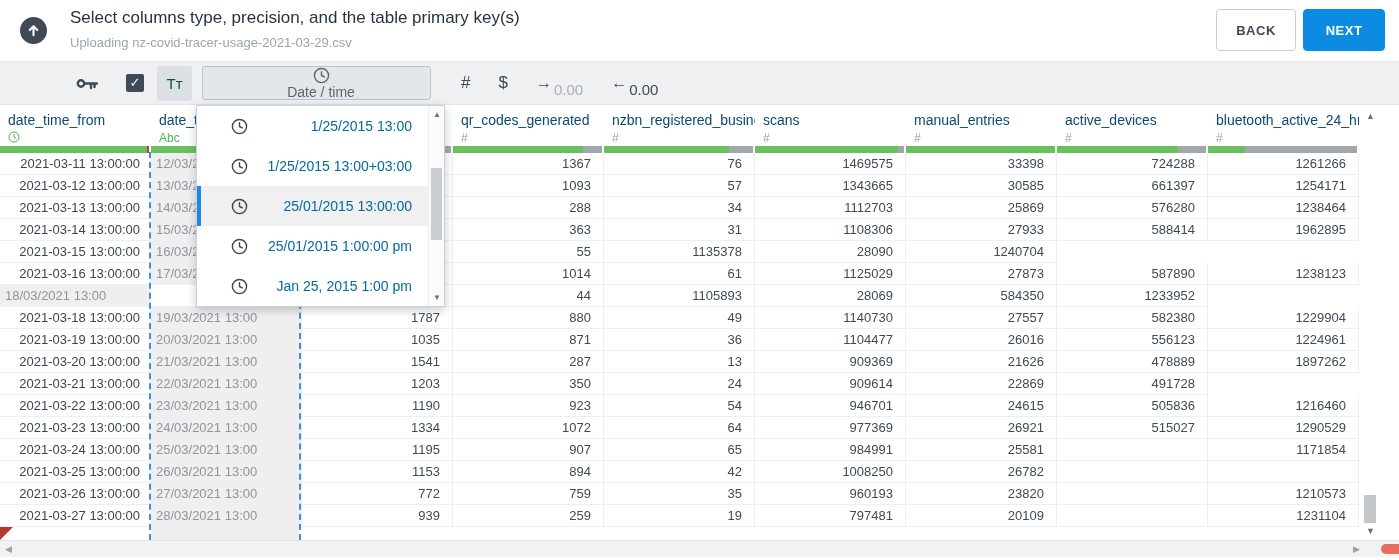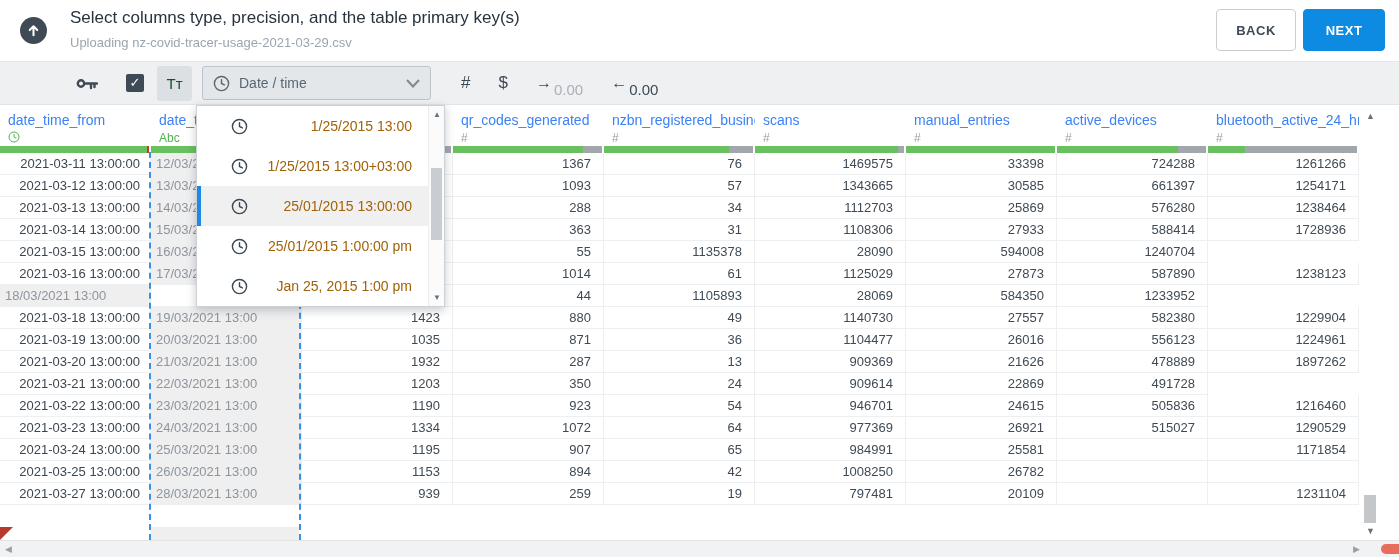--- a/index.html
+++ b/index.html
@@ -14,33 +14,33 @@
   .page-title { position:absolute; left:70px; top:8px; font-size:17px; color:#27333f; }
   .page-subtitle { position:absolute; left:70px; top:35px; font-size:13px; color:#9aa5ae; }
   .btn { position:absolute; top:9px; height:42px; border-radius:4px; font-size:13px; font-weight:bold; letter-spacing:.5px; cursor:pointer; font-family:inherit; }
   .btn-back { right:103px; width:80px; background:#fff; border:1px solid #c9ced3; color:#3f4a55; }
   .btn-next { right:14px; width:82px; background:#0d8be2; border:1px solid #0d8be2; color:#fff; }
   
   .toolbar { position:absolute; top:62px; left:0; right:0; height:43px; background:#eef0f2; border-bottom:1px solid #e2e4e6; display:flex; align-items:center; z-index:6; }
   .tb-key { margin-left:76px; display:flex; align-items:center; cursor:pointer; }
   .tb-check { margin-left:28px; width:18px; height:18px; background:#3e4a55; border-radius:2px; color:#fff; font-size:13px; line-height:18px; text-align:center; cursor:pointer; }
   .tb-tt { margin-left:13px; width:35px; height:35px; background:#dce0e4; border-radius:3px; color:#14532d; font-size:15px; text-align:center; line-height:35px; cursor:pointer; }
-  .tb-select { margin-left:10px; width:229px; height:34px; background:#e3e7ea; border:1px solid #bcc3cb; border-radius:3px; display:flex; align-items:center; cursor:pointer; }
+  .tb-select { margin-left:10px; width:229px; height:34px; background:#e3e7ea; border:1px solid #bcc3cb; border-radius:3px; display:flex; align-items:center; cursor:pointer;flex-direction:column; }
   .tb-select .clk { width:17px; height:17px; margin-left:10px; color:#5a6671; }
   .tb-select .val { margin-left:9px; font-size:14px; color:#5a6671; flex:1; }
   .tb-select .chev { margin-right:10px; }
   .tb-glyph { margin-left:30px; font-size:17px; color:#3e4a55; cursor:pointer; }
   .tb-prec { margin-left:28px; font-size:15px; display:flex; align-items:center; cursor:pointer; }
   .tb-prec .arrow { color:#3e4a55; margin-right:2px; font-size:16px; }
   .tb-prec.dim .num { color:#a9b1b8; }
   .tb-prec .num { color:#3e4a55;margin-top:12px; }
   
   .grid-header { position:absolute; top:105px; left:0; height:41px; display:flex; z-index:1; }
   .h-cell { width:151px; padding:7px 0 0 8px; overflow:hidden; white-space:nowrap; cursor:pointer; }
-  .h-name { font-size:14px; color:#3b82f6; display:block; }
+  .h-name { font-size:14px; color:#0c4a6e; display:block; }
   .h-type { font-size:12px; display:block; margin-top:3px; height:13px; }
   .h-type.t-num { color:#9ba1a8; }
   .h-type.t-abc { color:#53b350; }
   .h-type .h-clk { display:inline-block; width:12px; height:12px; color:#53b350; }
   .bars { position:absolute; top:146px; left:0; height:7px; display:flex; z-index:1; }
   .bar-cell { width:151px; padding-right:2px; }
   .bar-inner { height:7px; width:149px; display:flex; background:#a2a7ac; }
   .bar-green { height:7px; background:#6abf5e; }
   .bar-red { height:7px; background:#c23b2e; }
   .rows { position:absolute; top:153px; left:0; z-index:1; }
@@ -52,21 +52,21 @@
   .col2-tail { position:absolute; left:151px; top:527px; width:148px; height:13px; background:#efeff0; z-index:1; }
   .sel-line { position:absolute; top:152px; height:388px; width:0; border-left:2px dashed #3e8ee4; z-index:3; }
   .sel-line.l { left:149px; } .sel-line.r { left:299px; }
   .corner-flag { position:absolute; left:0; top:527px; width:0; height:0; border-top:13px solid #b8392e; border-right:13px solid transparent; z-index:2; }
   
   .dropdown { position:absolute; left:196px; top:105px; width:249px; height:202px; background:#fff; border:1px solid #ccd1d5; box-shadow:0 3px 9px rgba(50,60,70,.28); z-index:10; }
   .dd-item { height:40px; display:flex; align-items:center; position:relative; cursor:pointer; }
   .dd-item.selected { background:#f0f0f1; }
   .dd-item.selected::before { content:""; position:absolute; left:0; top:0; bottom:0; width:4px; background:#1f87e8; }
   .dd-icon { margin-left:34px; width:17px; height:17px; color:#3a4650; flex:none; }
-  .dd-label { flex:1; text-align:right; padding-right:32px; font-size:14px; color:#a16207; white-space:nowrap; }
+  .dd-label { flex:1; text-align:right; padding-right:32px; font-size:14px; color:#0369a1; white-space:nowrap; }
   .dd-scroll { position:absolute; top:0; right:0; bottom:0; width:16px; background:#fbfbfc; border-left:1px solid #ededee; }
   .dd-scroll .arr { position:absolute; left:0; width:16px; text-align:center; font-size:8px; color:#6b7178; cursor:pointer; }
   .dd-scroll .up { top:4px; } .dd-scroll .down { bottom:4px; }
   .dd-scroll .thumb { position:absolute; left:2px; top:62px; width:11px; height:72px; background:#c9cdd1; cursor:pointer; }
   
   .vscroll { position:absolute; top:107px; bottom:20px; right:21px; width:15px; z-index:5; }
   .vscroll .arr { position:absolute; left:0; width:15px; text-align:center; font-size:9px; color:#6b7178; cursor:pointer; }
   .vscroll .up { top:4px; } .vscroll .down { bottom:4px; }
   .vscroll .thumb { position:absolute; left:1px; width:12px; top:388px; height:28px; background:#c4c7ca; cursor:pointer; }
   .hscroll { position:absolute; left:0; right:0; top:540px; height:17px; background:#f1f2f3; border-top:1px solid #e3e4e6; z-index:5; }
@@ -254,30 +254,29 @@
       </div>
       <div class="row">
         <div class="cell c0">2021-03-14 13:00:00</div>
         <div class="cell c1">15/03/2021 13:00</div>
         <div class="cell num"></div>
         <div class="cell num">363</div>
         <div class="cell num">31</div>
         <div class="cell num">1108306</div>
         <div class="cell num">27933</div>
         <div class="cell num">588414</div>
-        <div class="cell num">1728936</div>
+        <div class="cell num">1962895</div>
       </div>
       <div class="row">
         <div class="cell c0">2021-03-15 13:00:00</div>
         <div class="cell c1">16/03/2021 13:00</div>
         <div class="cell num"></div>
         <div class="cell num">55</div>
         <div class="cell num">1135378</div>
         <div class="cell num">28090</div>
-        <div class="cell num">594008</div>
         <div class="cell num">1240704</div>
       </div>
       <div class="row">
         <div class="cell c0">2021-03-16 13:00:00</div>
         <div class="cell c1">17/03/2021 13:00</div>
         <div class="cell num"></div>
         <div class="cell num">1014</div>
         <div class="cell num">61</div>
         <div class="cell num">1125029</div>
         <div class="cell num">27873</div>
@@ -290,21 +289,21 @@
         <div class="cell num">868</div>
         <div class="cell num">44</div>
         <div class="cell num">1105893</div>
         <div class="cell num">28069</div>
         <div class="cell num">584350</div>
         <div class="cell num">1233952</div>
       </div>
       <div class="row">
         <div class="cell c0">2021-03-18 13:00:00</div>
         <div class="cell c1">19/03/2021 13:00</div>
-        <div class="cell num">1423</div>
+        <div class="cell num">1787</div>
         <div class="cell num">880</div>
         <div class="cell num">49</div>
         <div class="cell num">1140730</div>
         <div class="cell num">27557</div>
         <div class="cell num">582380</div>
         <div class="cell num">1229904</div>
       </div>
       <div class="row">
         <div class="cell c0">2021-03-19 13:00:00</div>
         <div class="cell c1">20/03/2021 13:00</div>
@@ -312,21 +311,21 @@
         <div class="cell num">871</div>
         <div class="cell num">36</div>
         <div class="cell num">1104477</div>
         <div class="cell num">26016</div>
         <div class="cell num">556123</div>
         <div class="cell num">1224961</div>
       </div>
       <div class="row">
         <div class="cell c0">2021-03-20 13:00:00</div>
         <div class="cell c1">21/03/2021 13:00</div>
-        <div class="cell num">1932</div>
+        <div class="cell num">1541</div>
         <div class="cell num">287</div>
         <div class="cell num">13</div>
         <div class="cell num">909369</div>
         <div class="cell num">21626</div>
         <div class="cell num">478889</div>
         <div class="cell num">1897262</div>
       </div>
       <div class="row">
         <div class="cell c0">2021-03-21 13:00:00</div>
         <div class="cell c1">22/03/2021 13:00</div>
@@ -373,20 +372,31 @@
       <div class="row">
         <div class="cell c0">2021-03-25 13:00:00</div>
         <div class="cell c1">26/03/2021 13:00</div>
         <div class="cell num">1153</div>
         <div class="cell num">894</div>
         <div class="cell num">42</div>
         <div class="cell num">1008250</div>
         <div class="cell num">26782</div>
         <div class="cell num"></div>
         <div class="cell num"></div>
+      </div>
+      <div class="row">
+        <div class="cell c0">2021-03-26 13:00:00</div>
+        <div class="cell c1">27/03/2021 13:00</div>
+        <div class="cell num">772</div>
+        <div class="cell num">759</div>
+        <div class="cell num">35</div>
+        <div class="cell num">960193</div>
+        <div class="cell num">23820</div>
+        <div class="cell num"></div>
+        <div class="cell num">1210573</div>
       </div>
       <div class="row">
         <div class="cell c0">2021-03-27 13:00:00</div>
         <div class="cell c1">28/03/2021 13:00</div>
         <div class="cell num">939</div>
         <div class="cell num">259</div>
         <div class="cell num">19</div>
         <div class="cell num">797481</div>
         <div class="cell num">20109</div>
         <div class="cell num"></div>

